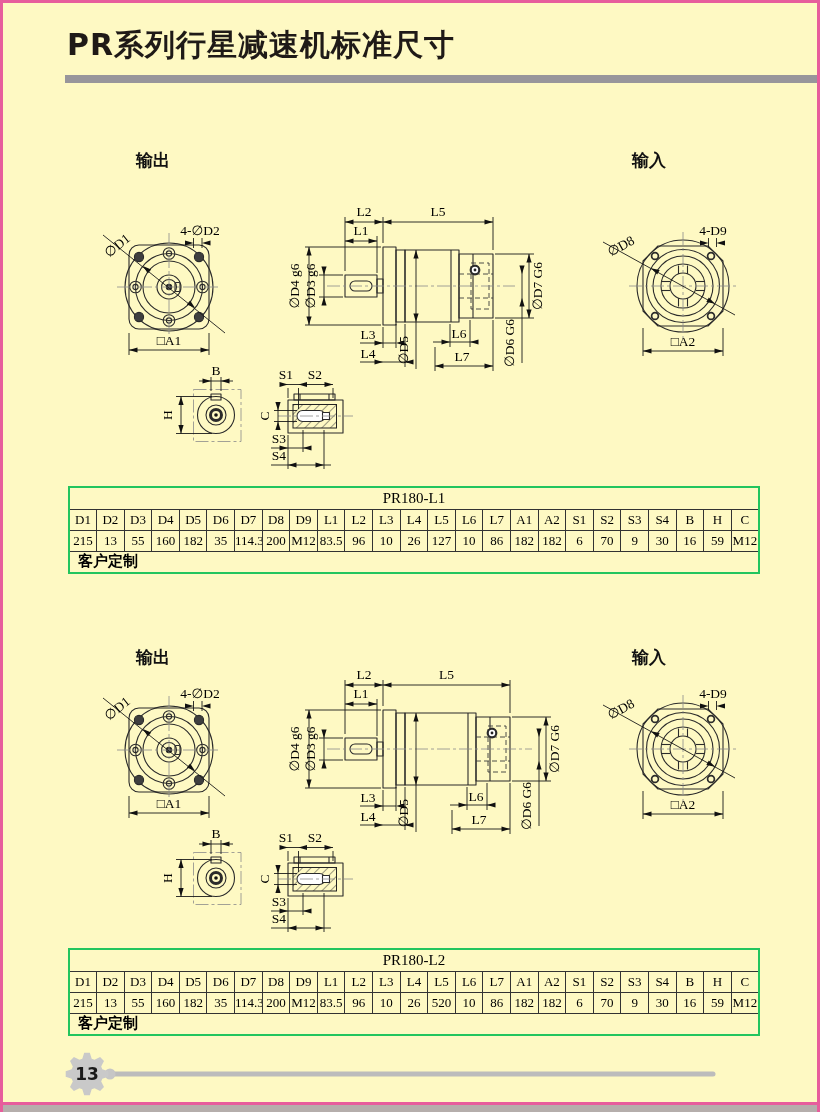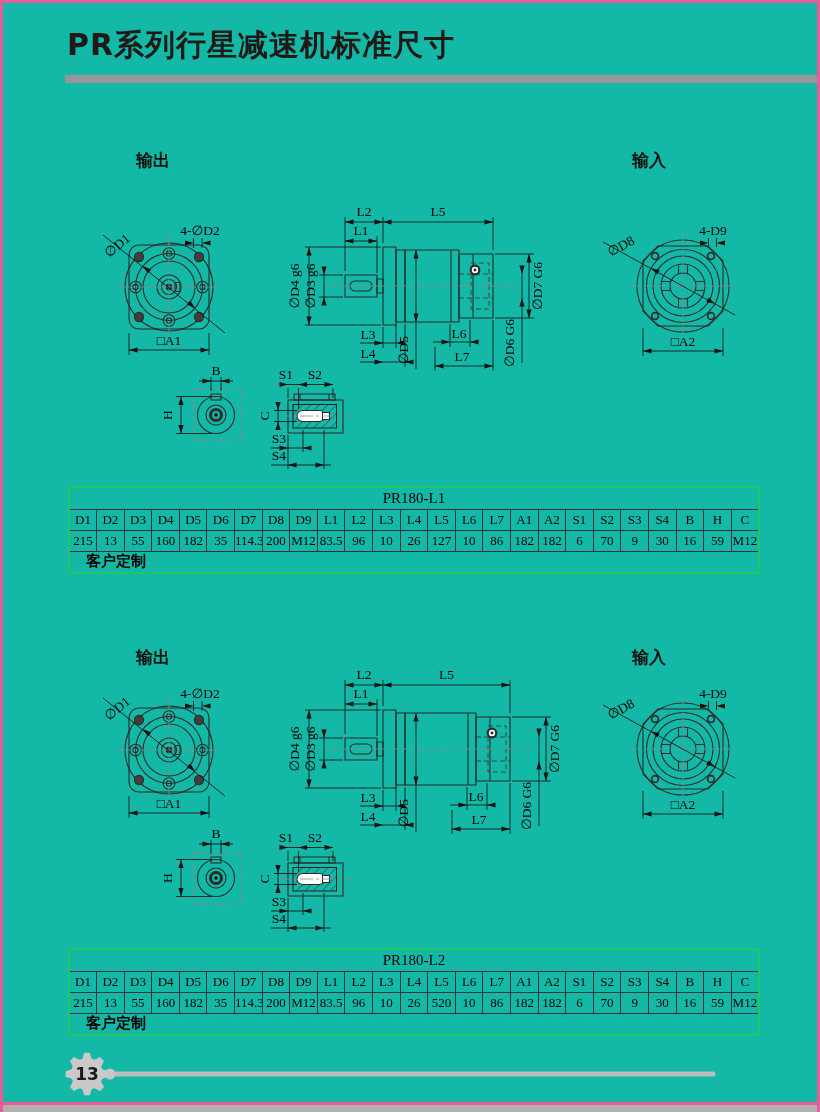--- a/index.html
+++ b/index.html
@@ -1,30 +1,30 @@
 <!DOCTYPE html>
 <html><head>
 <meta charset="utf-8">
 <style>
 *{margin:0;padding:0;box-sizing:border-box}
 html,body{background:#fff}
 body{width:820px;height:1112px;font-family:"Liberation Sans",sans-serif}
-.page{position:relative;width:820px;height:1112px;background:#14b8a6;
+.page{position:relative;width:820px;height:1112px;background:#fef9c3;
   border-left:3px solid #e75d9c;border-right:3px solid #e75d9c;border-top:3px solid #e75d9c;overflow:hidden}
 .page-title{position:absolute;left:64px;top:22px;font-family:"DejaVu Sans",sans-serif;font-weight:bold;
   font-size:30px;letter-spacing:1px;color:#1f1a17;white-space:nowrap}
 .rule-bar{position:absolute;left:62px;top:72px;right:0;height:8px;background:#98969b}
 .sec-label{position:absolute;font-family:"DejaVu Sans",sans-serif;font-weight:bold;font-size:17px;color:#111}
 .dwg{position:absolute;left:60px;width:700px;height:335px}
 .tbl-wrap{position:absolute;left:65px;width:692px}
 table.dim-table{width:100%;border-collapse:collapse;table-layout:fixed;font-family:"Liberation Serif",serif;
   color:#000;border:2px solid #22c55e}
 .dim-table td{border:1px solid #333;text-align:center;height:21px;font-size:13px;white-space:nowrap;overflow:hidden;padding:0}
 .dim-table td.t-title{font-size:15px;height:22px}
-.dim-table td.t-f{text-align:left;font-family:"DejaVu Sans",sans-serif;font-weight:bold;font-size:15px;padding-left:16px;height:22px}
+.dim-table td.t-f{text-align:left;font-family:"DejaVu Sans",sans-serif;font-weight:bold;font-size:15px;padding-left:8px;height:22px}
 svg .s{fill:none;stroke:#2b2b2b;stroke-width:1.1;stroke-linejoin:round}
 svg .sw2{stroke-width:1.7}
 svg .dim-l{stroke:#1a1a1a;stroke-width:.9;fill:none}
 svg .cl{stroke:#8a8a8a;stroke-width:.8;fill:none;stroke-dasharray:13 3 3 3}
 svg .hid{stroke:#3a3a3a;stroke-width:.9;fill:none;stroke-dasharray:5 3}
 svg text.dim{font:13.5px "Liberation Serif",serif;fill:#000}
 .footer-svg{position:absolute;left:50px;top:1044px}
 .bottom-pink{position:absolute;left:-3px;right:-3px;bottom:7px;height:3px;background:#e75d9c}
 .bottom-strip{position:absolute;left:-3px;right:-3px;bottom:0;height:7px;background:#b5aeac}
 </style>

